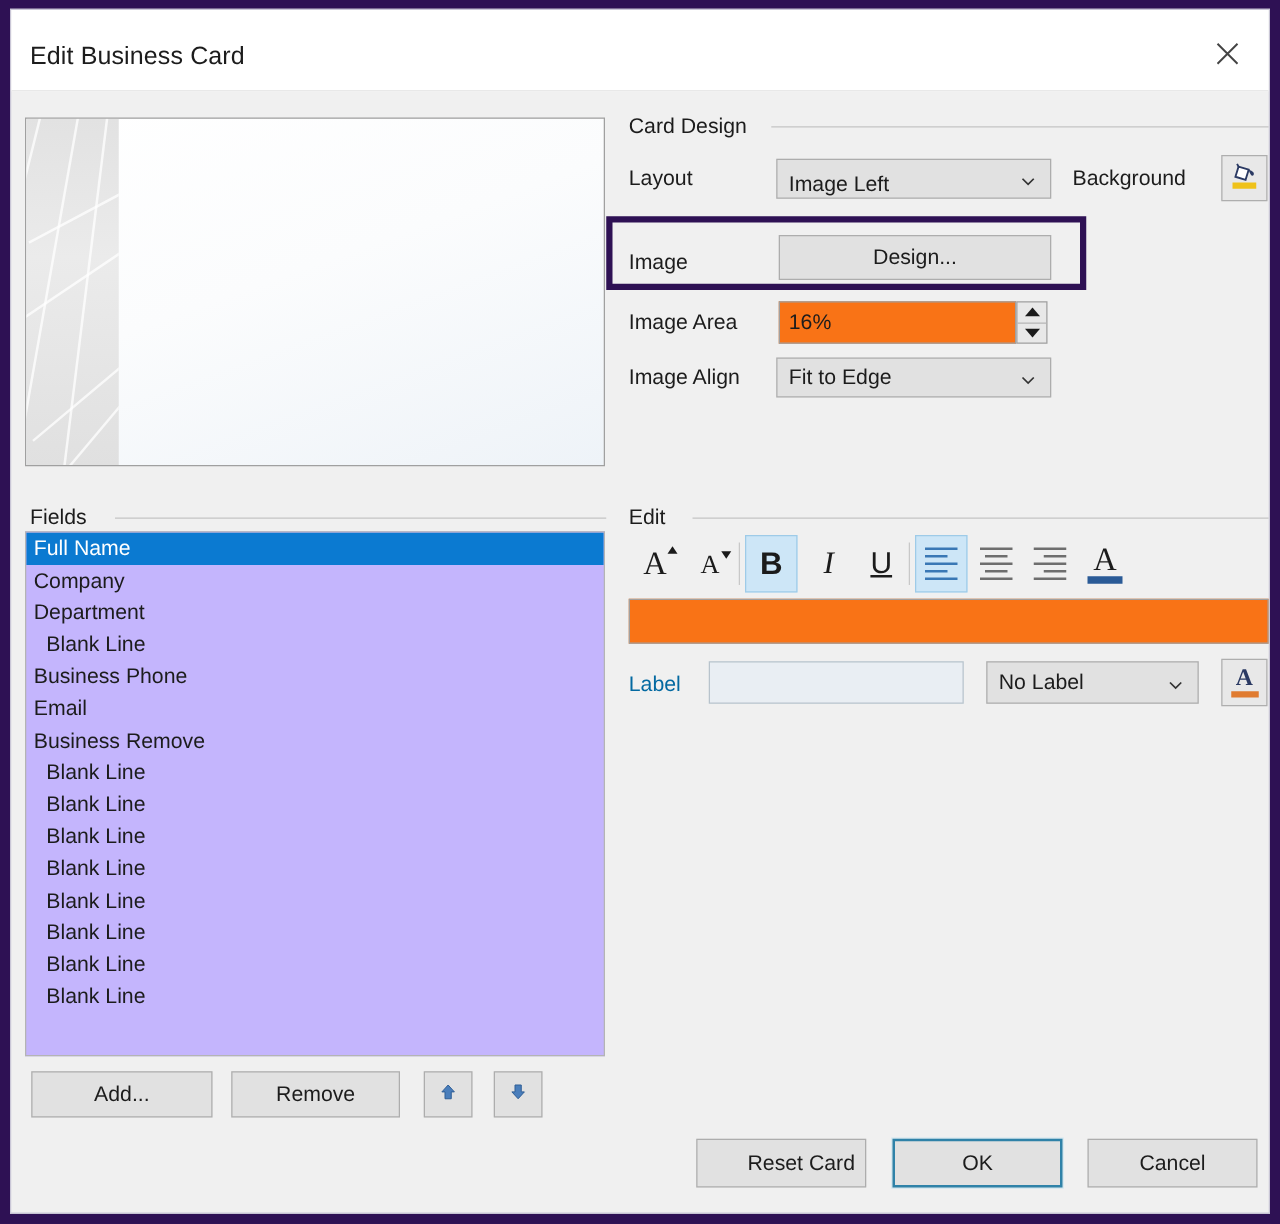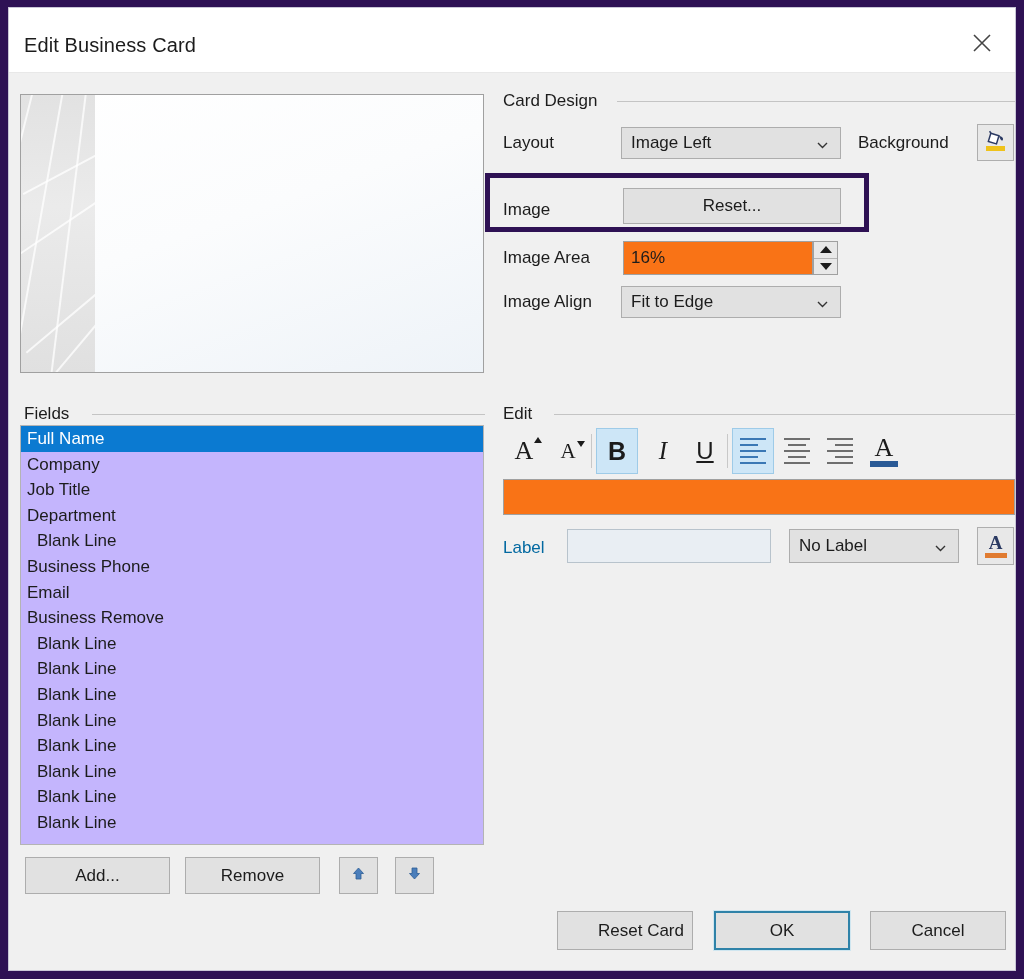--- a/index.html
+++ b/index.html
@@ -272,21 +272,21 @@
         <div class="ln" style="left:-10px;top:215px;width:130px;height:1.5px;transform:rotate(-40deg);"></div>
         <div class="ln" style="left:-5px;top:70px;width:120px;height:1.5px;transform:rotate(-28deg);"></div>
         <div class="ln" style="left:8px;top:255px;width:90px;height:1.5px;transform:rotate(-50deg);"></div>
       </div>
     </div>
 
     <div class="group-label" style="left:494px; top:83px;">Card Design</div>
     <div class="group-rule" style="left:608px; top:93px; width:398px;"></div>
 
     <div class="form-label" style="left:494px; top:125px;">Layout</div>
-    <div class="combo" style="left:612px; top:119px; width:220px; height:32px;">
+    <div class="combo" style="left:612px; top:119px; width:220px; height:32px;align-items:flex-end;">
       <span>Image Left</span>
       <span class="chev">
         <svg width="13" height="13" viewBox="0 0 13 13">
             <path d="M2 4.5 L6.5 9 L11 4.5" stroke="#333" stroke-width="1.4" fill="none"></path>
           </svg>
       </span>
     </div>
     <div class="form-label" style="left:849px; top:125px;">Background</div>
     <div class="icon-btn" style="left:968px; top:116px; width:37px; height:37px;">
       <span>
@@ -295,21 +295,21 @@
             <path d="M5 10 L11 4 L17 10 L11 16 Z" fill="#ffffff" stroke="#2b3a63" stroke-width="1.5"></path>
             <path d="M11 4 L11 1.5" stroke="#2b3a63" stroke-width="1.5"></path>
             <path d="M17 10 C19.5 12.5 20 14.5 18.5 15.5 C17 16.5 16 14.5 17 10 Z" fill="#2b3a63"></path>
           </g>
           <rect x="3" y="18" width="19" height="5" fill="#efc21a"></rect>
         </svg>
       </span>
     </div>
 
     <div class="form-label" style="left:494px; top:192px;">Image</div>
-    <div class="btn" style="left:614px; top:180px; width:218px; height:36px;">Reset...</div>
+    <div class="btn" style="left:614px; top:180px; width:218px; height:36px;">Design...</div>
     <div id="image-highlight"></div>
 
     <div class="form-label" style="left:494px; top:240px;">Image Area</div>
     <div class="textbox" style="left:614px; top:233px; width:190px; height:34px;">16%</div>
     <div id="spin-wrap" style="left:804px; top:233px; height:34px;">
       <div>
           <span class="tri-up"></span>
         </div>
       <div>
           <span class="tri-dn"></span>
@@ -325,21 +325,20 @@
           </svg>
       </span>
     </div>
 
     <div class="group-label" style="left:15px; top:396px;">Fields</div>
     <div class="group-rule" style="left:83px; top:406px; width:393px;"></div>
 
     <div id="fields-list">
         <div class="field-row selected">Full Name</div>
         <div class="field-row">Company</div>
-        <div class="field-row">Job Title</div>
         <div class="field-row">Department</div>
         <div class="field-row indent">Blank Line</div>
         <div class="field-row">Business Phone</div>
         <div class="field-row">Email</div>
         <div class="field-row">Business Remove</div>
         <div class="field-row indent">Blank Line</div>
         <div class="field-row indent">Blank Line</div>
         <div class="field-row indent">Blank Line</div>
         <div class="field-row indent">Blank Line</div>
         <div class="field-row indent">Blank Line</div>

